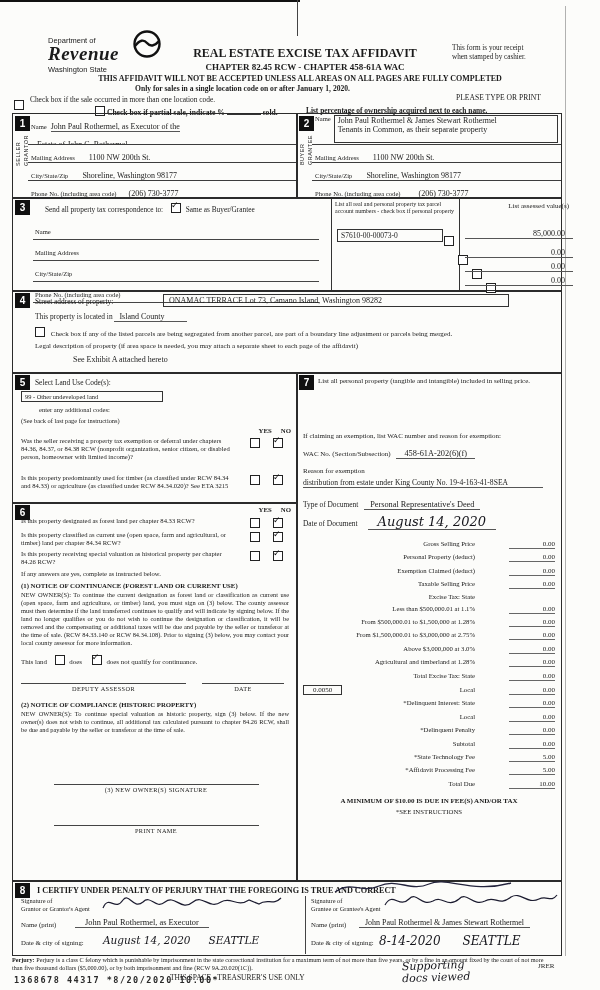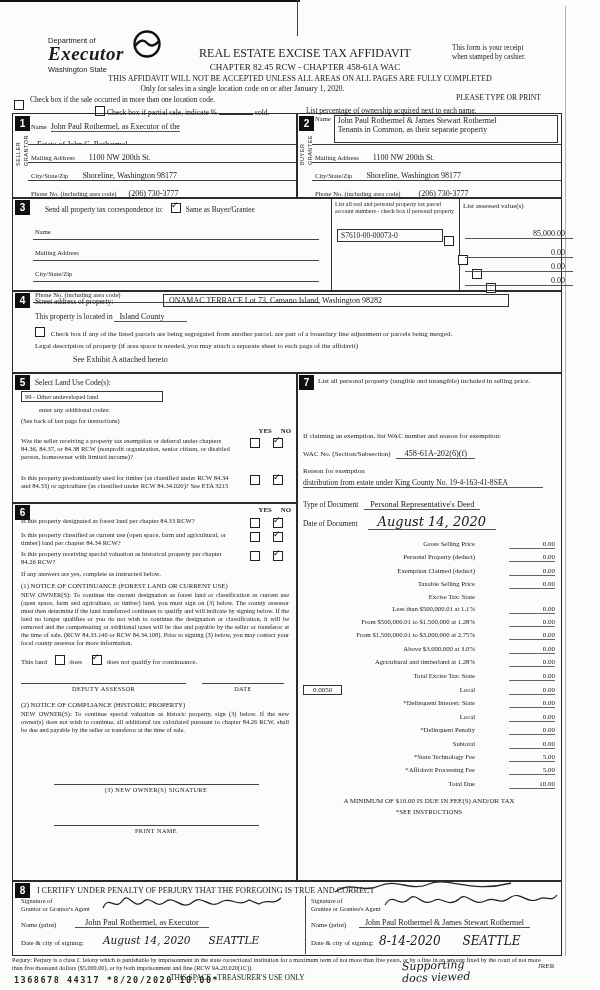--- a/index.html
+++ b/index.html
@@ -10,21 +10,21 @@
   .badge{position:absolute;left:2px;top:2px;width:15px;height:15px;background:#101010;color:#fff;
          font:bold 10px/15px "Liberation Sans",sans-serif;text-align:center}
   .vlab{position:absolute;left:2px;top:21px;display:flex;gap:1px}
   .vlab span{writing-mode:vertical-rl;transform:rotate(180deg);
          font:5.5px/6.5px "Liberation Sans",sans-serif;letter-spacing:.5px;color:#222}
   .cb{display:inline-block;width:8px;height:8px;border:1px solid #222;background:#fff;position:relative;
       vertical-align:-1px;flex:none}
   .cb.checked::after{content:"\2713";position:absolute;left:-1px;top:-3px;
       font:700 9px/9px "DejaVu Sans",sans-serif;color:#101010}
   .u{border-bottom:1px solid #555}
-  .b{font-weight:400}
+  .b{font-weight:700}
   .hand{font-family:"DejaVu Serif",serif;font-style:italic;color:#15151b}
   .flabel{font-size:6.6px}
   .fval{font-size:8px}
   .pfields{position:absolute;left:15px;top:0;right:0;bottom:0;display:flex;flex-direction:column}
   .prow{border-bottom:1px solid #3c3c3c;padding:1px 3px;flex:1;overflow:hidden}
   .prow.nob{border-bottom:none}
   .prow.pname{flex:1.9}
   .nbox{border:1px solid #333;padding:0 3px;display:inline-block;margin-left:3px}
   .s3row{flex:1;border-bottom:1px solid #444;padding:1px 2px}
   .qrow{display:flex;align-items:flex-start;position:absolute}
@@ -47,21 +47,21 @@
 <div id="page">
 
   
   <div class="abs" style="left:0;top:0;width:300px;height:2px;background:#111"></div>
   <div class="abs" style="left:297px;top:0;width:1px;height:36px;background:#444"></div>
   <div class="abs" style="left:565px;top:6px;width:1px;height:950px;background:#666;opacity:.5"></div>
 
   
   <div class="abs" style="left:48px;top:36px;width:150px">
     <div style="font:7.5px 'Liberation Sans',sans-serif">Department of</div>
-    <div style="font:italic 700 19px 'Liberation Serif',serif;letter-spacing:.5px;margin-top:-2px">Executor</div>
+    <div style="font:italic 700 19px 'Liberation Serif',serif;letter-spacing:.5px;margin-top:-2px">Revenue</div>
     <div style="font:7.5px 'Liberation Sans',sans-serif">Washington State</div>
     <svg width="30" height="30" viewBox="0 0 30 30" style="position:absolute;left:84px;top:-7px">
       <circle cx="15" cy="15" r="12.5" fill="none" stroke="#111" stroke-width="2.4"></circle>
       <path d="M3 17 Q10 8 15 14 T27 12" fill="none" stroke="#111" stroke-width="2.4"></path>
     </svg>
   </div>
 
   <div class="abs" style="left:150px;top:46px;width:310px;text-align:center">
     <div class="b" style="font-size:12px">REAL ESTATE EXCISE TAX AFFIDAVIT</div>
     <div class="b" style="font-size:9px;margin-top:1px">CHAPTER 82.45 RCW - CHAPTER 458-61A WAC</div>
@@ -160,21 +160,21 @@
       <div class="s3row"><span class="flabel">Phone No. (including area code)</span></div>
     </div>
     <div class="abs" style="left:318px;top:0;width:1px;height:100%;background:#333"></div>
     <div class="abs" style="left:446px;top:0;width:1px;height:100%;background:#333"></div>
     <div class="abs" style="left:322px;top:3px;width:120px;font-size:6px;line-height:1.18">List all real and personal property tax parcel account numbers - check box if personal property</div>
     <div class="abs" style="left:324px;top:31px;width:98px;border:1px solid #333;font-size:7.5px;padding:1px 3px">S7610-00-00073-0</div>
     <span class="cb abs" style="left:431px;top:33px"></span>
     <span class="cb abs" style="left:431px;top:52px"></span>
     <span class="cb abs" style="left:431px;top:66px"></span>
     <span class="cb abs" style="left:431px;top:80px"></span>
-    <div class="abs" style="left:450px;top:4px;width:106px;text-align:left;font-size:7px">List assessed value(s)</div>
+    <div class="abs" style="left:450px;top:4px;width:106px;text-align:right;font-size:7px">List assessed value(s)</div>
     <div class="abs u" style="left:452px;top:31px;width:100px;text-align:right;font-size:8px;padding-right:8px">85,000.00</div>
     <div class="abs u" style="left:452px;top:50px;width:100px;text-align:right;font-size:8px;padding-right:8px">0.00</div>
     <div class="abs u" style="left:452px;top:64px;width:100px;text-align:right;font-size:8px;padding-right:8px">0.00</div>
     <div class="abs u" style="left:452px;top:78px;width:100px;text-align:right;font-size:8px;padding-right:8px">0.00</div>
   </div>
 
   
   <div class="sec" style="left:12px;top:290px;width:548px;height:82px">
     <span class="badge">4</span>
     <div class="abs" style="left:22px;top:6px;font-size:7.4px">Street address of property:</div>

